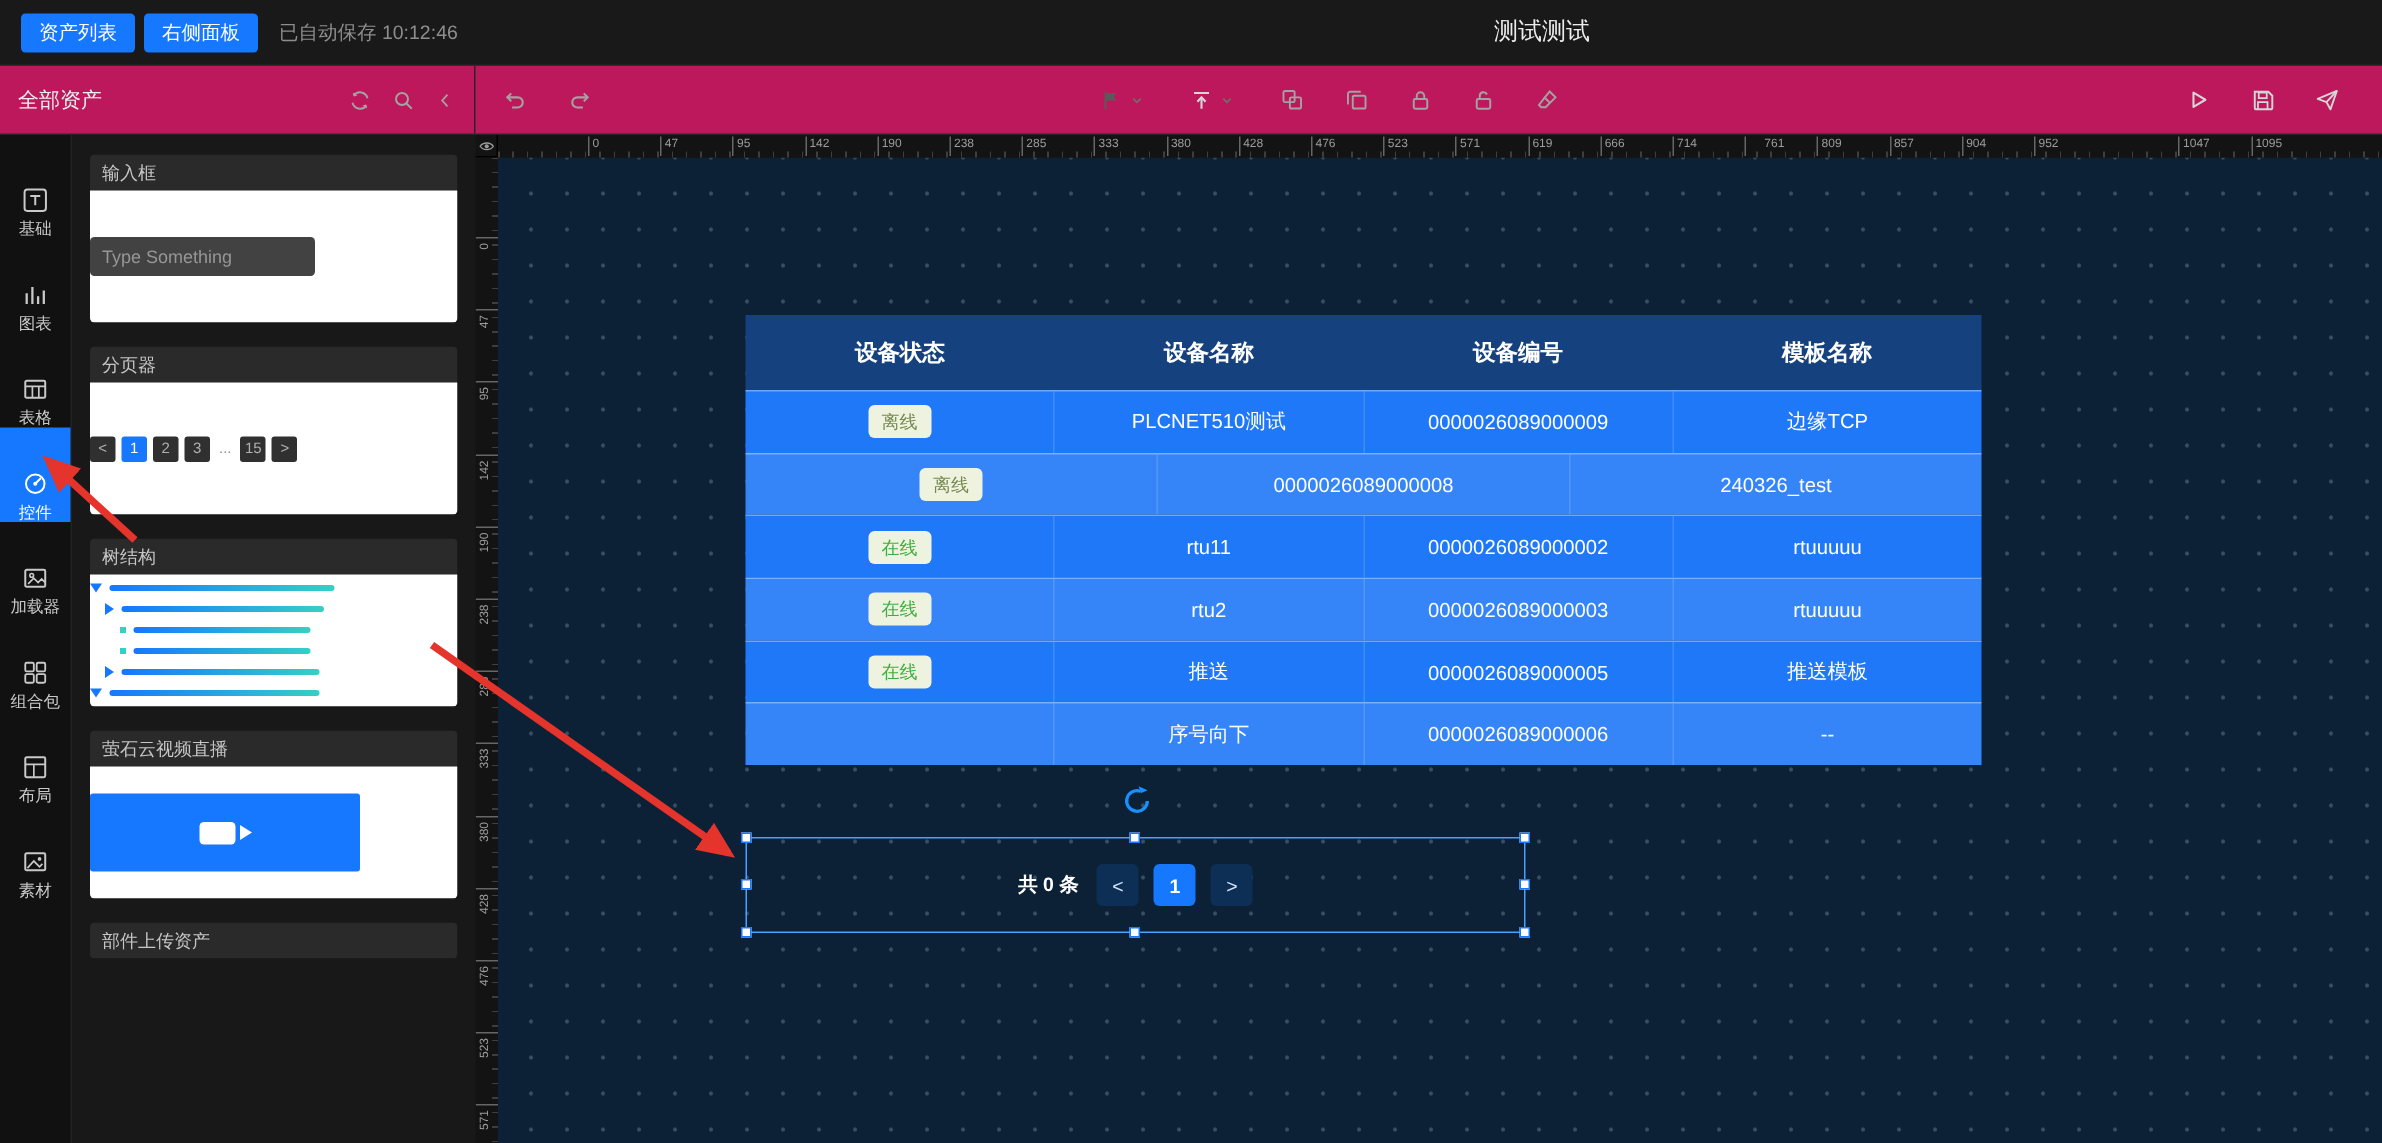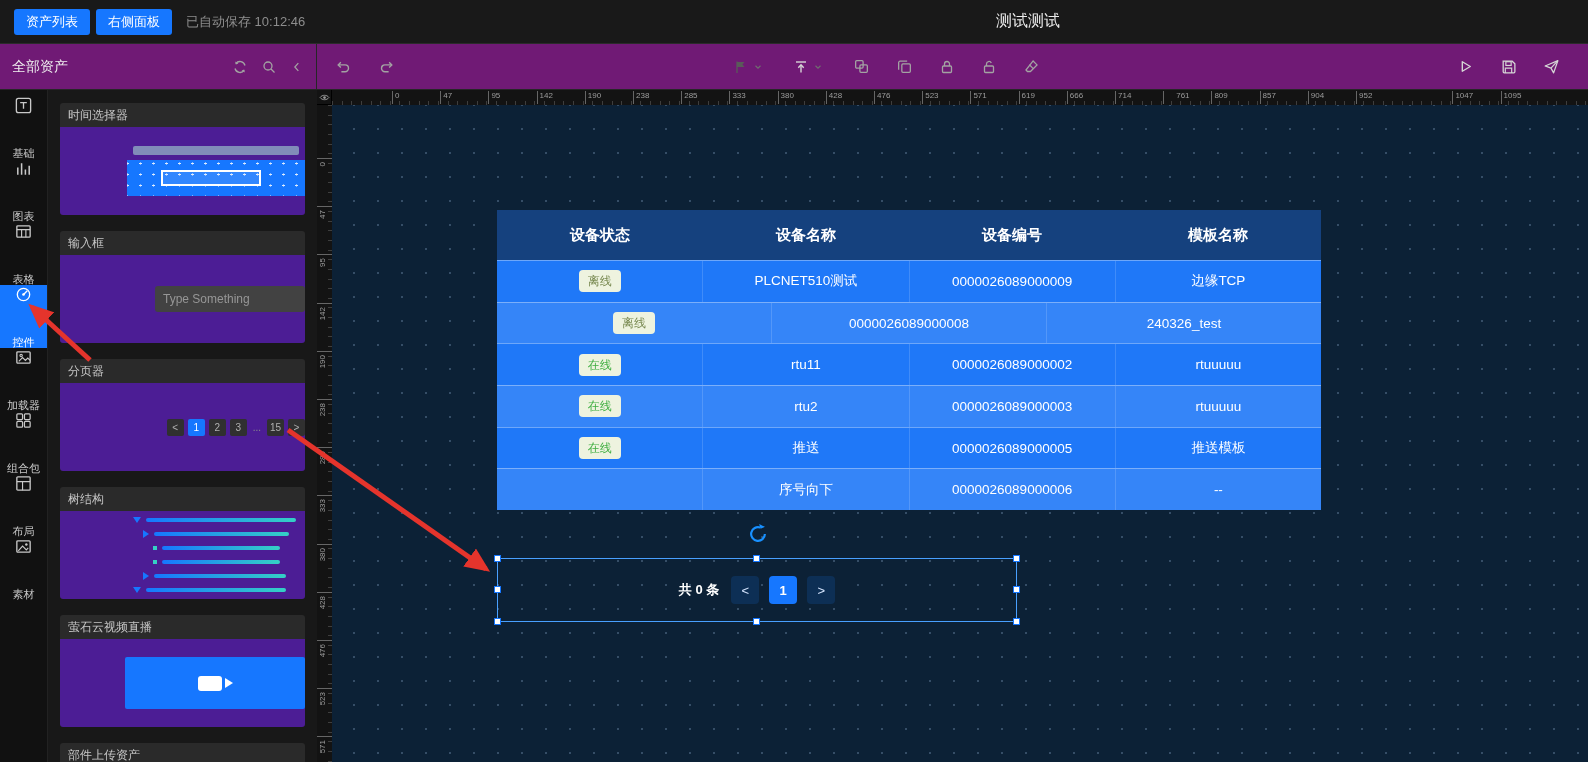--- a/index.html
+++ b/index.html
@@ -6,44 +6,44 @@
   body{background:#000;font-family:"Liberation Sans","DejaVu Sans",sans-serif}
   .app{position:relative;width:1588px;height:762px;background:#141414;overflow:hidden;user-select:none}
 
   
   .topbar{position:absolute;left:0;top:0;width:100%;height:44px;background:#191919;border-bottom:1px solid #2b2b2b;display:flex;align-items:center;padding-left:14px;gap:6px;z-index:10}
   .tb-btn{height:26px;padding:0 12px;background:#1677ff;color:#fff;border:none;border-radius:3px;font-size:13px;cursor:pointer}
   .autosave{color:#8d8d8d;font-size:13px;margin-left:8px}
   .doc-title{position:absolute;left:1028px;transform:translateX(-50%);color:#ececec;font-size:16px}
 
   
-  .row2{position:absolute;left:0;top:44px;width:100%;height:46px;background:#701a75;border-bottom:1px solid #262626;display:flex;z-index:9}
+  .row2{position:absolute;left:0;top:44px;width:100%;height:46px;background:#be185d;border-bottom:1px solid #262626;display:flex;z-index:9}
   .asset-header{width:317px;height:100%;border-right:1px solid #262626;display:flex;align-items:center;padding:0 12px;color:#efefef;font-size:14px}
   .ah-icons{margin-left:auto;display:flex;align-items:center;gap:13px}
   .icon-btn{background:none;border:none;color:#a3a3a3;display:inline-flex;align-items:center;cursor:pointer;padding:0}
   .icon-btn.dim{color:#5a5a5a}
   .icon-btn.bright{color:#d6d6d6}
   .main-toolbar{flex:1;display:flex;align-items:center}
   .caret{color:#6f6f6f;margin-left:4px;display:inline-flex}
   .ml18{margin-left:18px}.ml26{margin-left:26px}.ml30{margin-left:30px}.ml340{margin-left:338px}
   .spacer{flex:1}
   .mr28{margin-right:28px}
 
   
   .rail{position:absolute;left:0;top:90px;width:48px;height:672px;background:#111;border-right:1px solid #222;padding-top:6px;z-index:8}
-  .rail-item{height:63px;display:flex;flex-direction:column;align-items:center;justify-content:space-between;gap:5px;color:#c9c9c9;cursor:pointer}
+  .rail-item{height:63px;display:flex;flex-direction:column;align-items:center;justify-content:flex-end;gap:5px;color:#c9c9c9;cursor:pointer}
   .rail-label{font-size:11px;line-height:11px;white-space:nowrap}
   .rail-item.active{background:#1677ff;color:#fff}
   .rail-icon{display:inline-flex}
 
   
   .widget-panel{position:absolute;left:48px;top:90px;width:269px;height:672px;background:#181818;overflow:hidden;padding-top:13px;z-index:8}
   .card{margin:0 12px 16px;border-radius:3px;overflow:hidden}
   .card-header{height:24px;background:#2a2a2a;color:#c6c6c6;font-size:12px;line-height:24px;padding:0 8px}
-  .card-body{height:88px;background:#4c1d95;display:flex;align-items:center;justify-content:flex-end}
+  .card-body{height:88px;background:#ffffff;display:flex;align-items:center;justify-content:flex-start}
 
   .dp-wrap{width:178px}
   .dp-bar{height:9px;background:#8ea9c2;opacity:.8;border-radius:2px;margin:0 6px 5px}
   .dp-cal{height:36px;background:#1677ff;position:relative;background-image:radial-gradient(rgba(255,255,255,.85) 1px,transparent 1.4px);background-size:13px 11px;background-position:7px 9px}
   .dp-sel{position:absolute;left:34px;top:10px;width:100px;height:16px;border:2px solid #fff;background:rgba(255,255,255,.12)}
 
   .prev-input{width:150px;height:26px;background:#424242;border:none;border-radius:3px;color:#cfcfcf;font-size:12px;padding:0 8px;outline:none}
   .prev-input::placeholder{color:#969696}
 
   .pp{display:flex;gap:4px;align-items:center}
@@ -305,31 +305,20 @@
             <circle cx="13" cy="8" r="1.3" fill="currentColor"></circle>
             <path d="M4.5 14.5 L9 9.5 L13 13.5 L15 11.5" fill="none" stroke="currentColor" stroke-width="1.2"></path>
           </svg>
         </span>
       <span class="rail-label">素材</span>
     </div>
   </div>
 
   <div class="widget-panel">
 
-    <div class="card">
-      <div class="card-header">时间选择器</div>
-      <div class="card-body">
-        <div class="dp-wrap">
-          <div class="dp-bar"></div>
-          <div class="dp-cal">
-            <div class="dp-sel"></div>
-          </div>
-        </div>
-      </div>
-    </div>
 
     <div class="card">
       <div class="card-header">输入框</div>
       <div class="card-body">
         <input class="prev-input" readonly="" placeholder="Type Something" style="">
       </div>
     </div>
 
     <div class="card">
       <div class="card-header">分页器</div>

